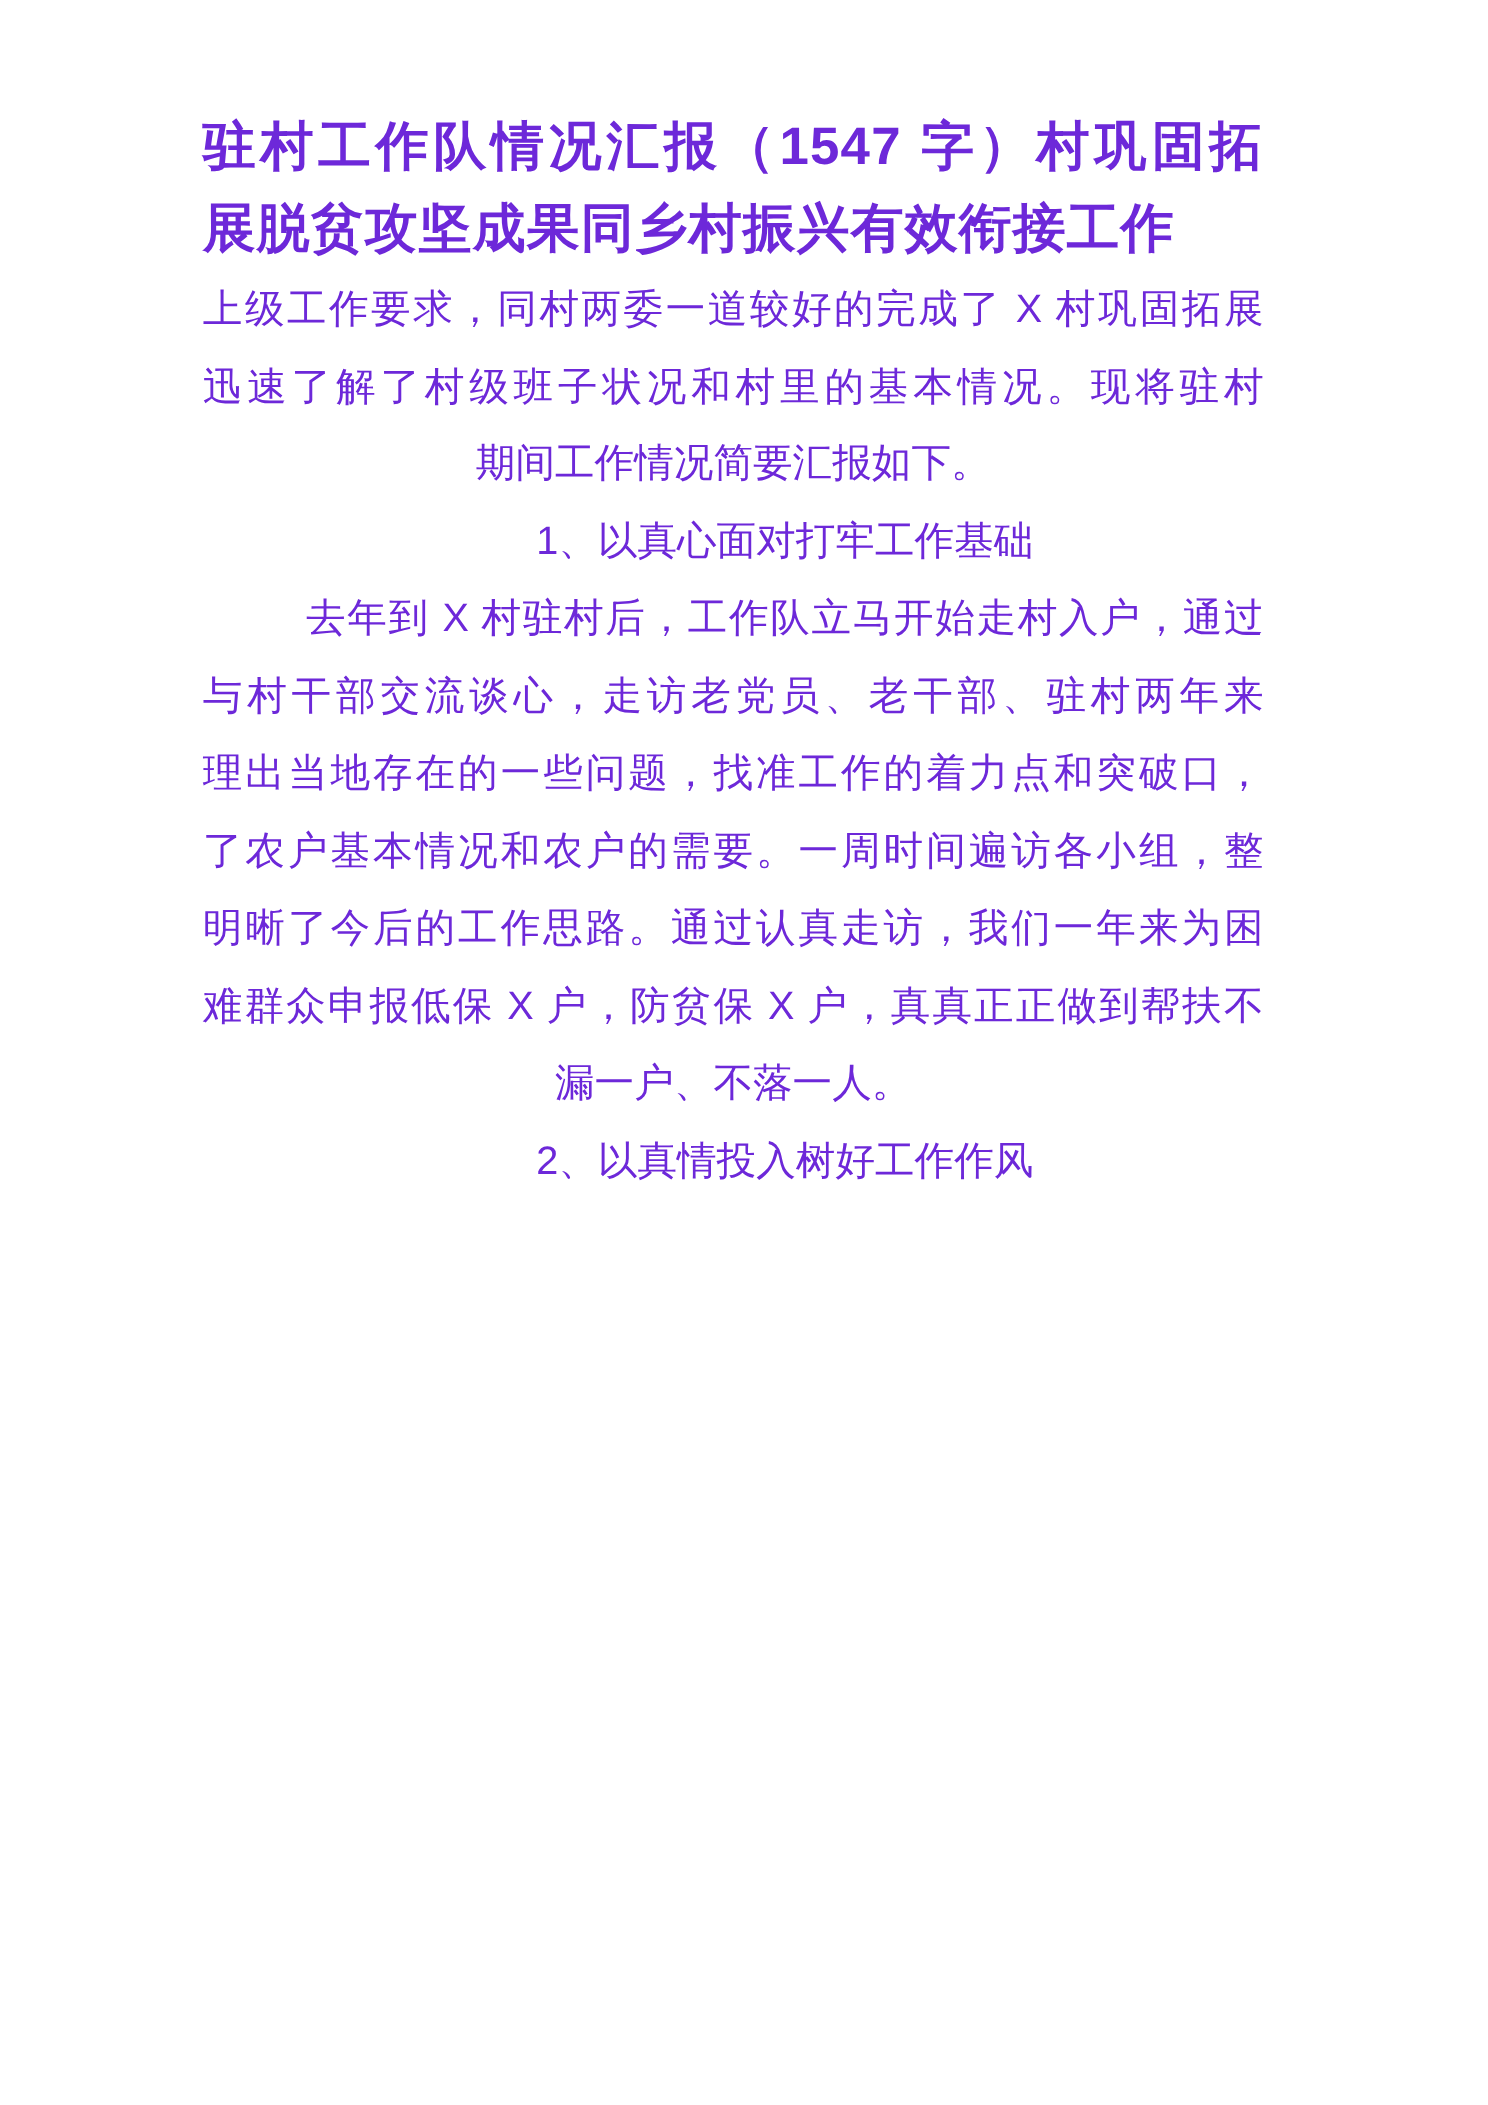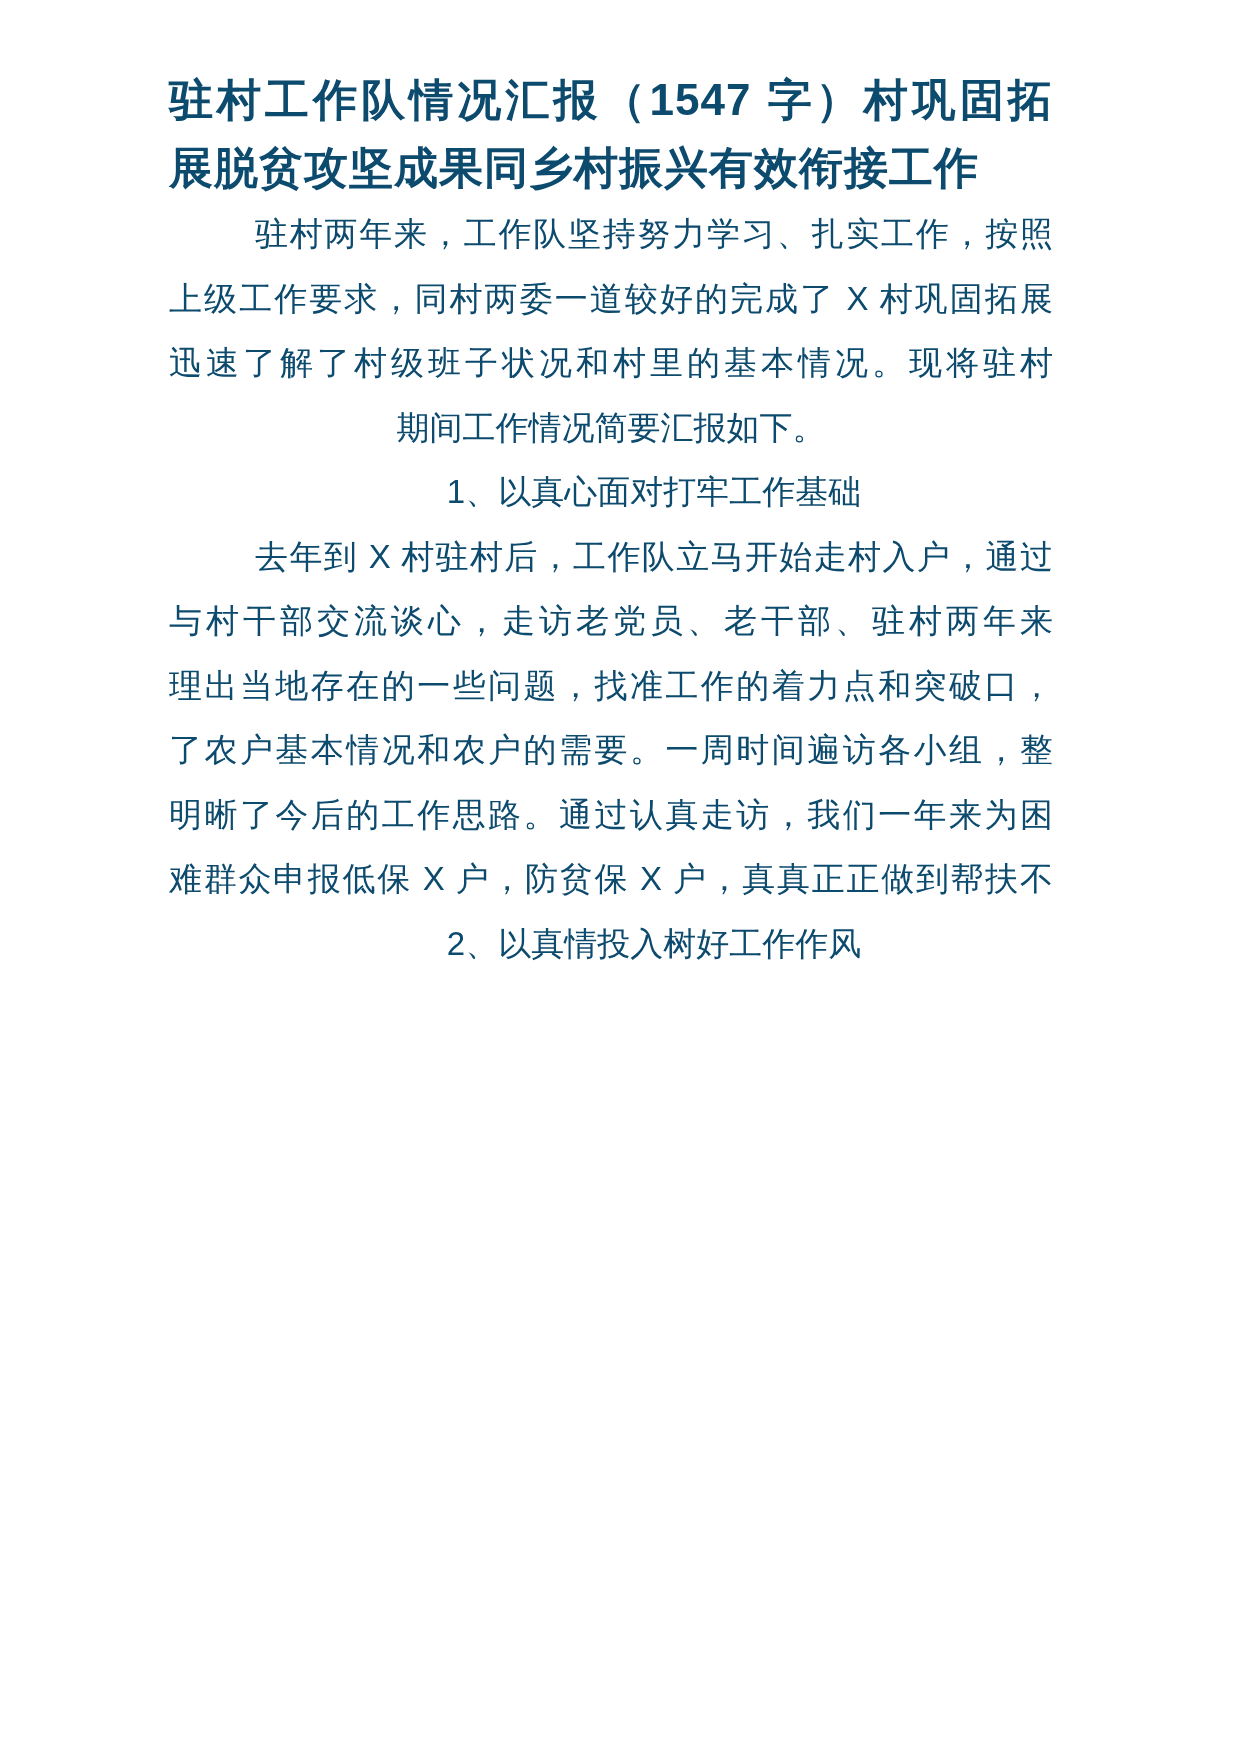--- a/index.html
+++ b/index.html
@@ -6,22 +6,22 @@
     margin: 0;
     padding: 0;
     background: #ffffff;
   }
   .page {
     position: relative;
     width: 1240px;
     height: 1258px;
     box-sizing: border-box;
     background: #ffffff;
-    color: #0c4a6e;
-    padding: 66px 187px 0 169px;
+    color: #6d28d9;
+    padding: 89px 187px 0 169px;
     overflow: hidden;
     font-family: "Liberation Sans", "DejaVu Sans", sans-serif;
   }
   .doc-title {
     margin: 0;
     padding: 0;
     font-weight: 700;
   }
   .title-line {
     font-size: 44px;
@@ -55,26 +55,26 @@
 </style>
 </head>
 <body>
 
 <div class="page">
   <h1 class="doc-title">
     <div class="title-line stretch">驻村工作队情况汇报（1547 字）村巩固拓</div>
     <div class="title-line">展脱贫攻坚成果同乡村振兴有效衔接工作</div>
   </h1>
   <div class="doc-body">
-      <div class="line first just">驻村两年来，工作队坚持努力学习、扎实工作，按照</div>
       <div class="line just">上级工作要求，同村两委一道较好的完成了 X 村巩固拓展</div>
       <div class="line just">迅速了解了村级班子状况和村里的基本情况。现将驻村</div>
       <div class="line">期间工作情况简要汇报如下。</div>
       <div class="line first">1、以真心面对打牢工作基础</div>
       <div class="line first just">去年到 X 村驻村后，工作队立马开始走村入户，通过</div>
       <div class="line just">与村干部交流谈心，走访老党员、老干部、驻村两年来</div>
       <div class="line just">理出当地存在的一些问题，找准工作的着力点和突破口，</div>
       <div class="line just">了农户基本情况和农户的需要。一周时间遍访各小组，整</div>
       <div class="line just">明晰了今后的工作思路。通过认真走访，我们一年来为困</div>
       <div class="line just">难群众申报低保 X 户，防贫保 X 户，真真正正做到帮扶不</div>
+      <div class="line">漏一户、不落一人。</div>
       <div class="line first">2、以真情投入树好工作作风</div>
     </div>
 </div>
 
 </body></html>

